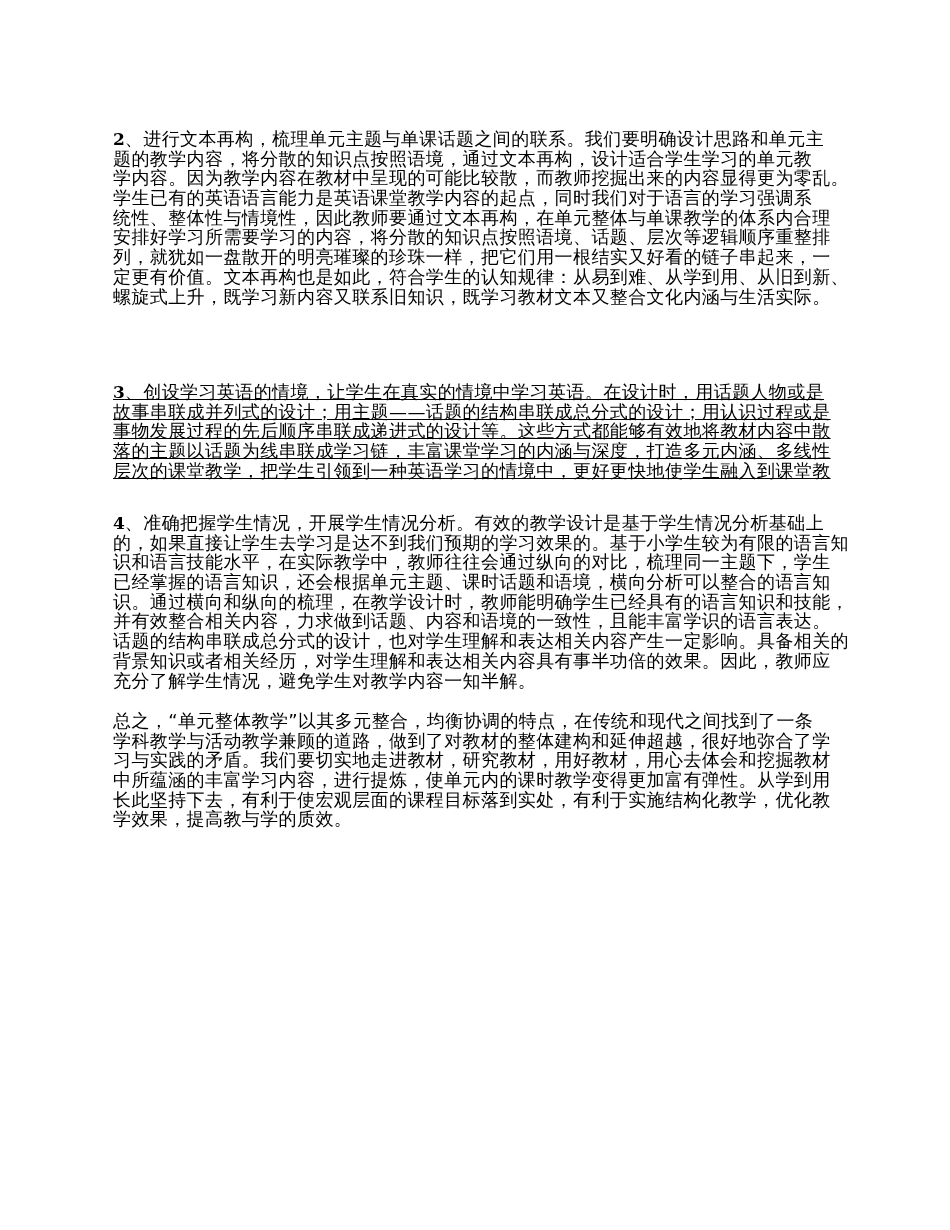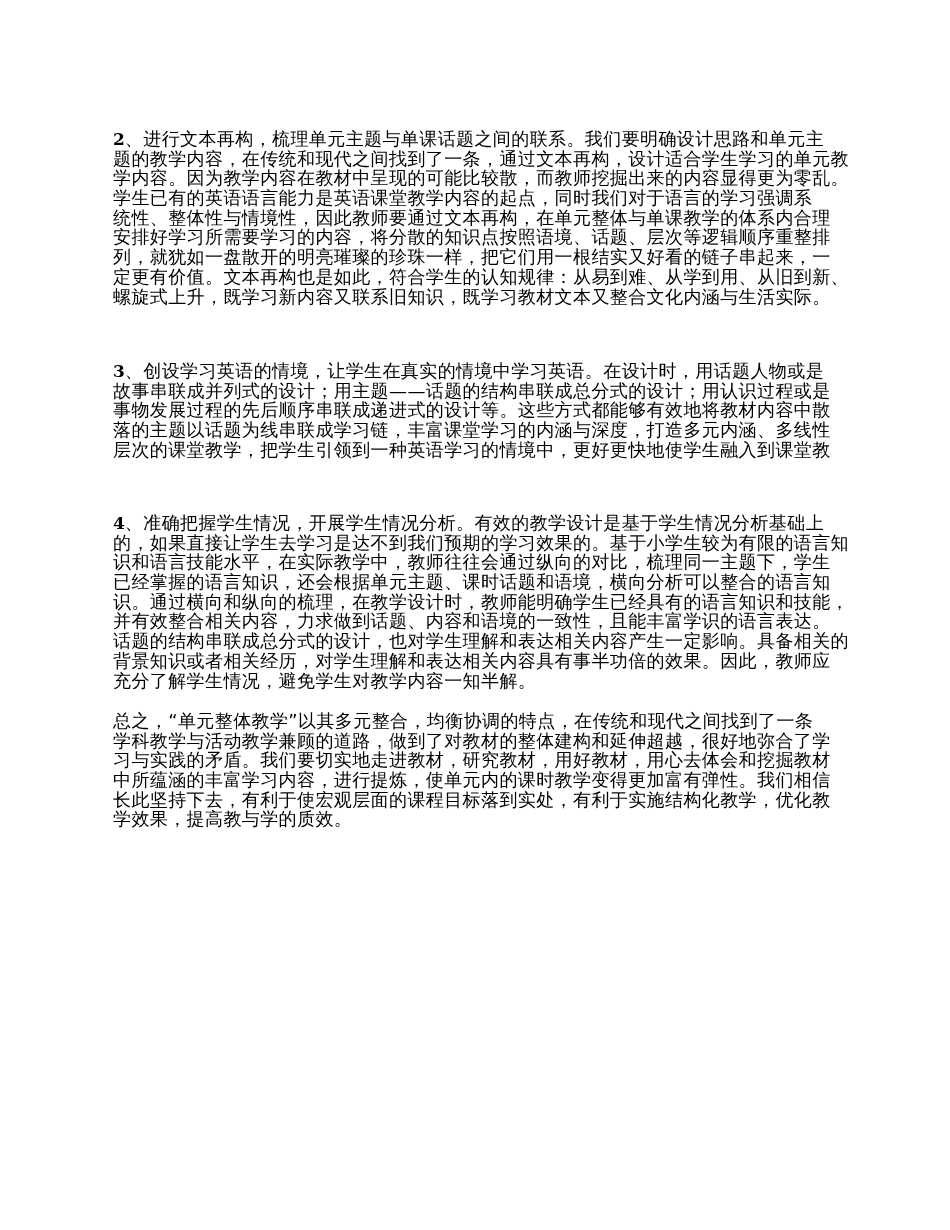--- a/index.html
+++ b/index.html
@@ -36,32 +36,32 @@
       white-space: nowrap;
       height: 19.7px;
     }
     .num {
       font-family: "DejaVu Serif", "Liberation Serif", serif;
       font-weight: bold;
       font-size: 17px;
       letter-spacing: 0;
     }
     #p1 { top: 129px; }
-    #p2 { top: 361px; }
+    #p2 { top: 382px; text-decoration: underline; }
     #p3 { top: 513px; }
     #p4 { top: 711px; }
   </style>
 </head>
 <body>
 
 <div class="page">
 
   <div class="para" id="p1">
     <span class="line"><span class="num">2</span><span>、进行文本再构，梳理单元主题与单课话题之间的联系。我们要明确设计思路和单元主</span></span>
-    <span class="line">题的教学内容，在传统和现代之间找到了一条，通过文本再构，设计适合学生学习的单元教</span>
+    <span class="line">题的教学内容，将分散的知识点按照语境，通过文本再构，设计适合学生学习的单元教</span>
     <span class="line">学内容。因为教学内容在教材中呈现的可能比较散，而教师挖掘出来的内容显得更为零乱。</span>
     <span class="line">学生已有的英语语言能力是英语课堂教学内容的起点，同时我们对于语言的学习强调系</span>
     <span class="line">统性、整体性与情境性，因此教师要通过文本再构，在单元整体与单课教学的体系内合理</span>
     <span class="line">安排好学习所需要学习的内容，将分散的知识点按照语境、话题、层次等逻辑顺序重整排</span>
     <span class="line">列，就犹如一盘散开的明亮璀璨的珍珠一样，把它们用一根结实又好看的链子串起来，一</span>
     <span class="line">定更有价值。文本再构也是如此，符合学生的认知规律：从易到难、从学到用、从旧到新、</span>
     <span class="line">螺旋式上升，既学习新内容又联系旧知识，既学习教材文本又整合文化内涵与生活实际。</span>
   </div>
 
   <div class="para" id="p2">
@@ -81,18 +81,18 @@
     <span class="line">并有效整合相关内容，力求做到话题、内容和语境的一致性，且能丰富学识的语言表达。</span>
     <span class="line">话题的结构串联成总分式的设计，也对学生理解和表达相关内容产生一定影响。具备相关的</span>
     <span class="line">背景知识或者相关经历，对学生理解和表达相关内容具有事半功倍的效果。因此，教师应</span>
     <span class="line">充分了解学生情况，避免学生对教学内容一知半解。</span>
   </div>
 
   <div class="para" id="p4">
     <span class="line">总之，“单元整体教学”以其多元整合，均衡协调的特点，在传统和现代之间找到了一条</span>
     <span class="line">学科教学与活动教学兼顾的道路，做到了对教材的整体建构和延伸超越，很好地弥合了学</span>
     <span class="line">习与实践的矛盾。我们要切实地走进教材，研究教材，用好教材，用心去体会和挖掘教材</span>
-    <span class="line">中所蕴涵的丰富学习内容，进行提炼，使单元内的课时教学变得更加富有弹性。我们相信</span>
+    <span class="line">中所蕴涵的丰富学习内容，进行提炼，使单元内的课时教学变得更加富有弹性。从学到用</span>
     <span class="line">长此坚持下去，有利于使宏观层面的课程目标落到实处，有利于实施结构化教学，优化教</span>
     <span class="line">学效果，提高教与学的质效。</span>
   </div>
 
 </div>
 
 </body></html>

